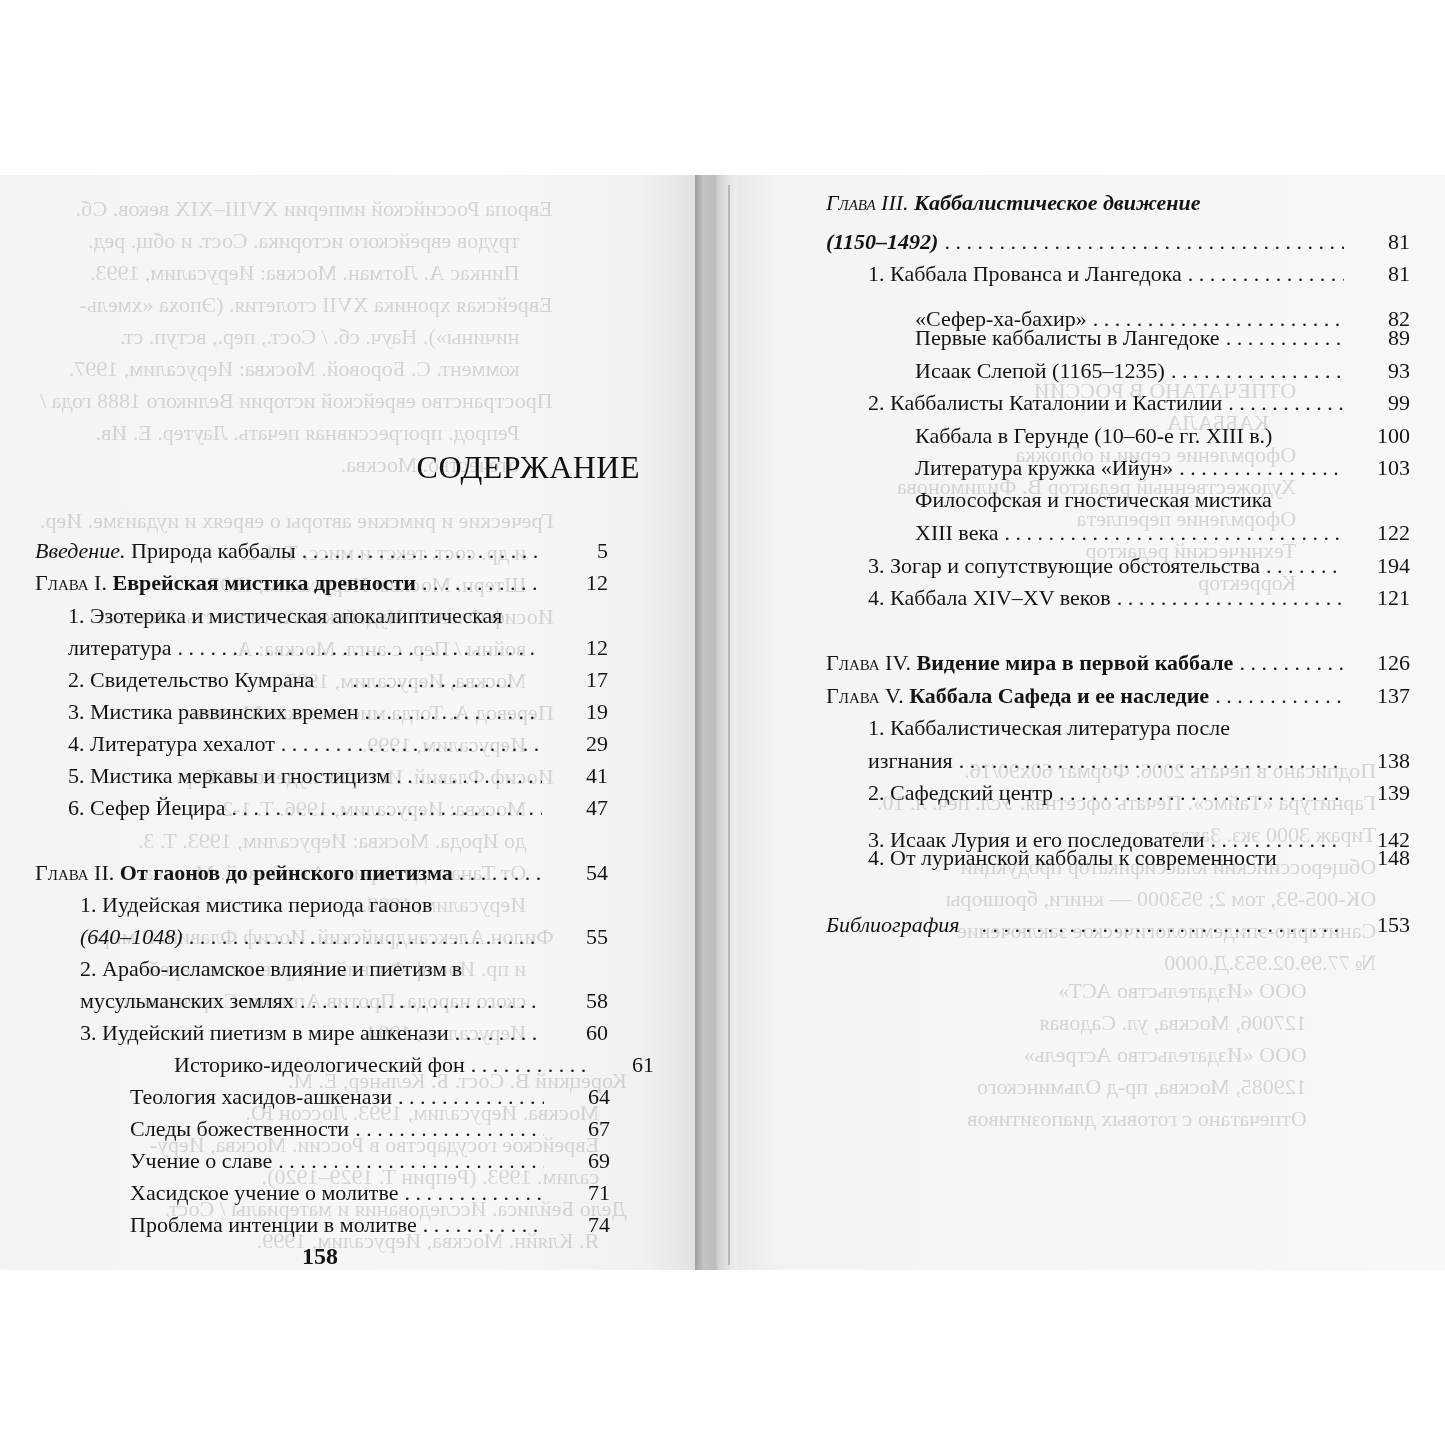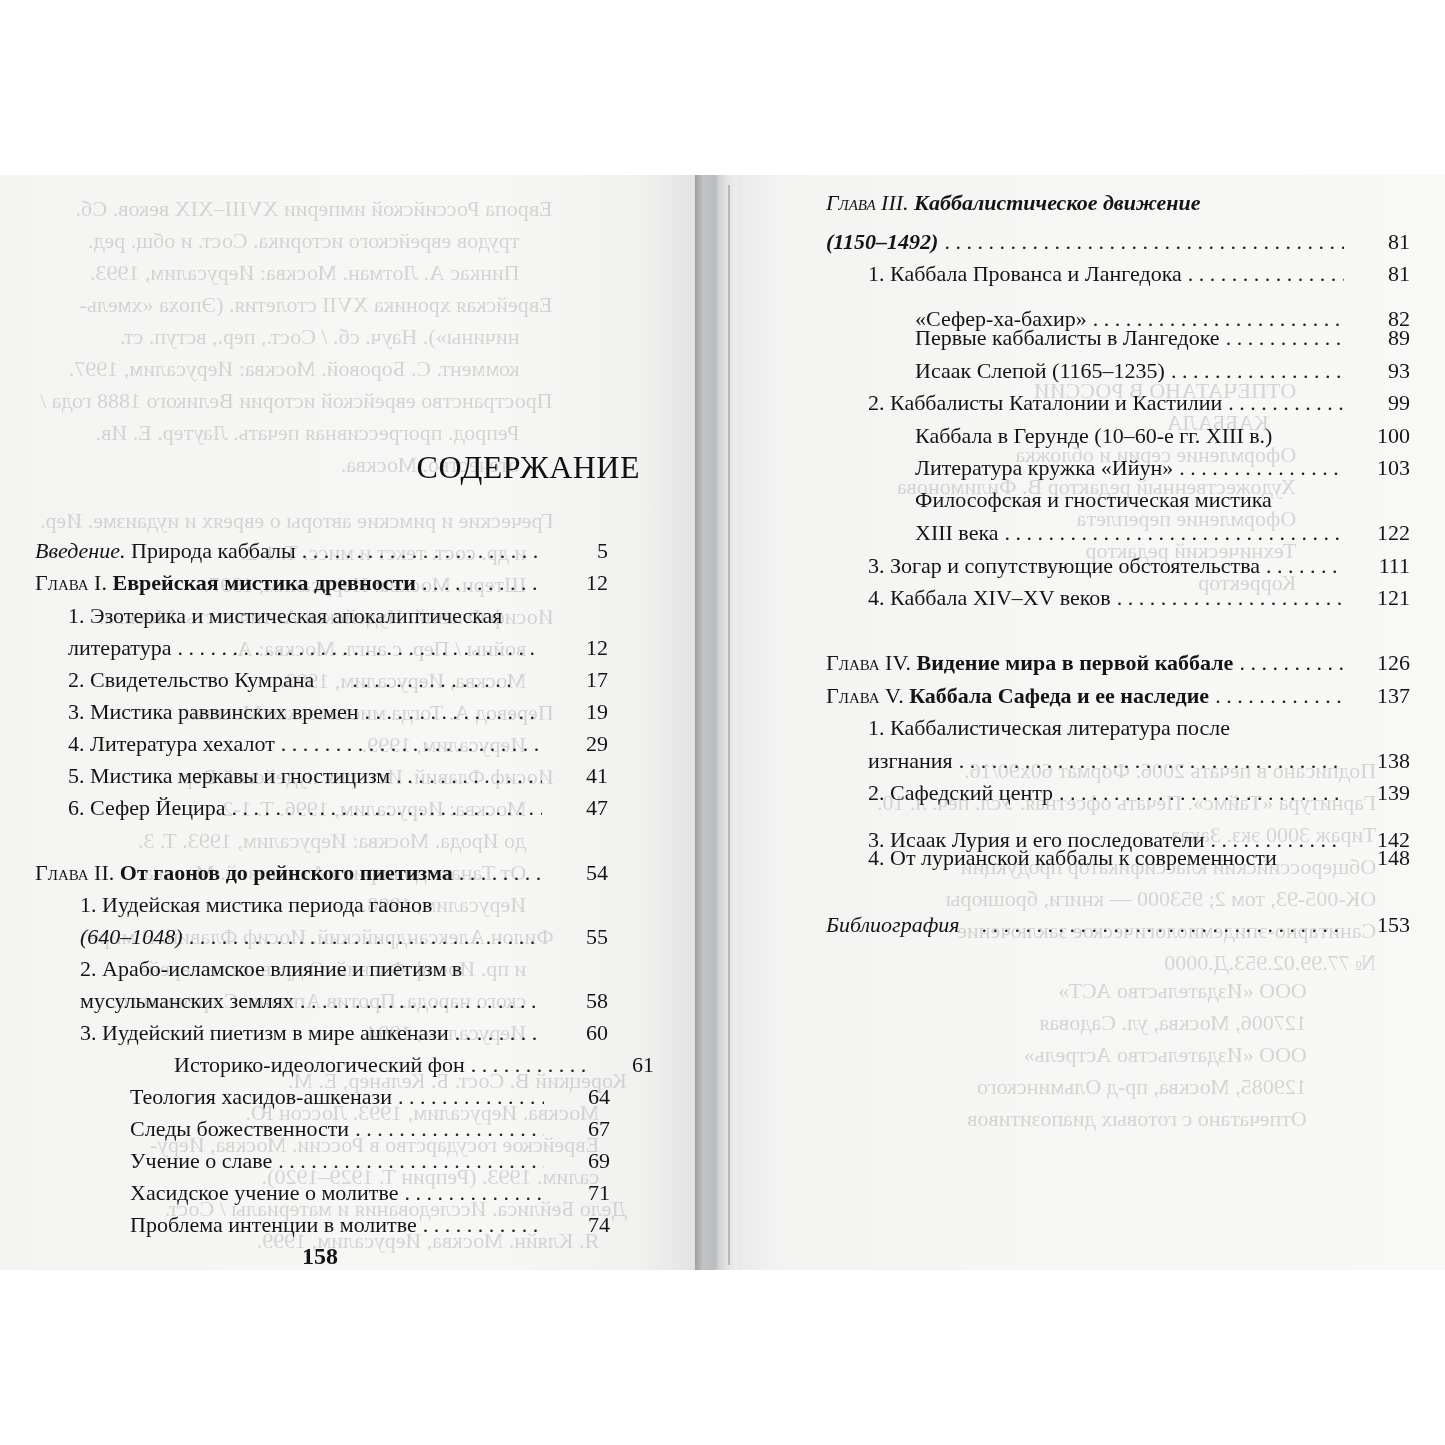--- a/index.html
+++ b/index.html
@@ -258,21 +258,21 @@
       <span class="txt">Философская и гностическая мистика</span>
     </div>
     <div class="entry" style="left:178px; top:342px; width:495px;">
       <span class="txt">XIII века</span>
       <span class="dots"></span>
       <span class="num">122</span>
     </div>
     <div class="entry" style="left:131px; top:375px; width:542px;">
       <span class="txt">3. Зогар и сопутствующие обстоятельства</span>
       <span class="dots"></span>
-      <span class="num">111</span>
+      <span class="num">194</span>
     </div>
     <div class="entry" style="left:131px; top:407px; width:542px;">
       <span class="txt">4. Каббала XIV–XV веков</span>
       <span class="dots"></span>
       <span class="num">121</span>
     </div>
 
     <div class="entry" style="left:89px; top:472px; width:584px;">
       <span class="txt"><span class="sc">Глава IV.</span> <span class="b">Видение мира в первой каббале</span></span>
       <span class="dots"></span>

